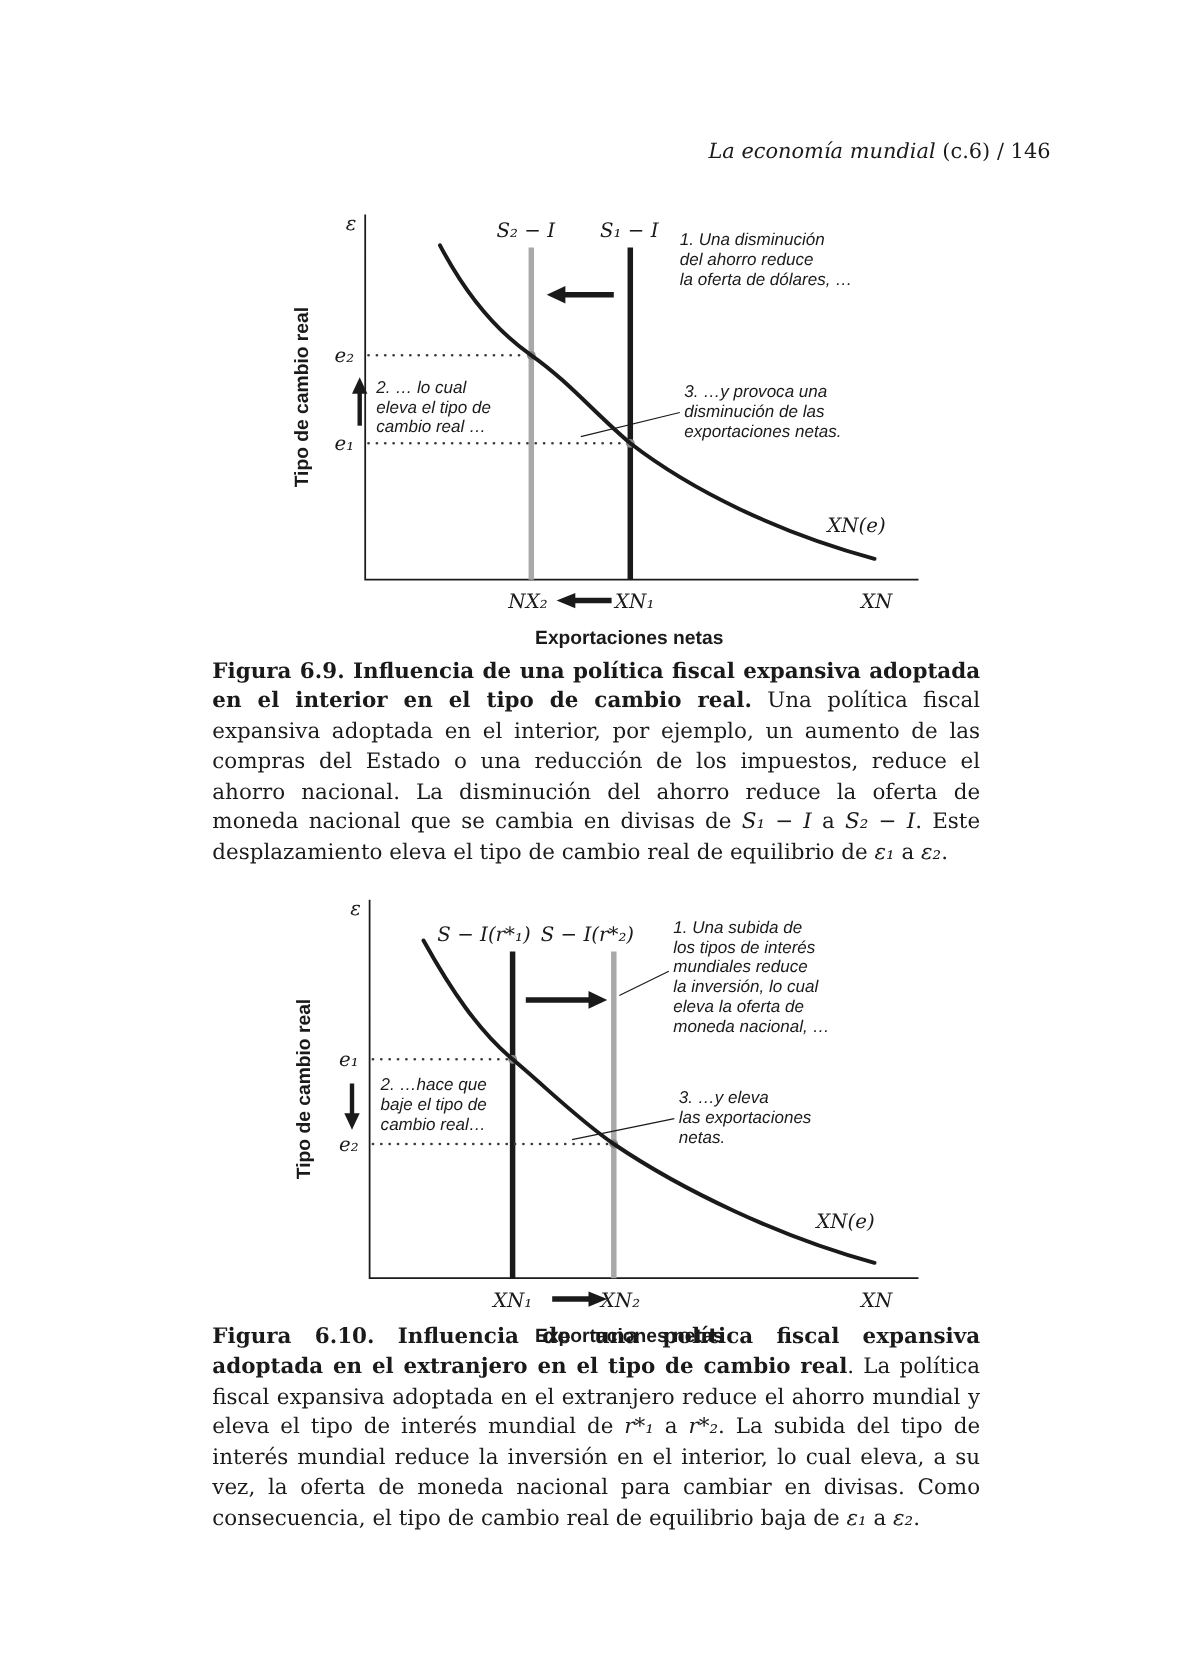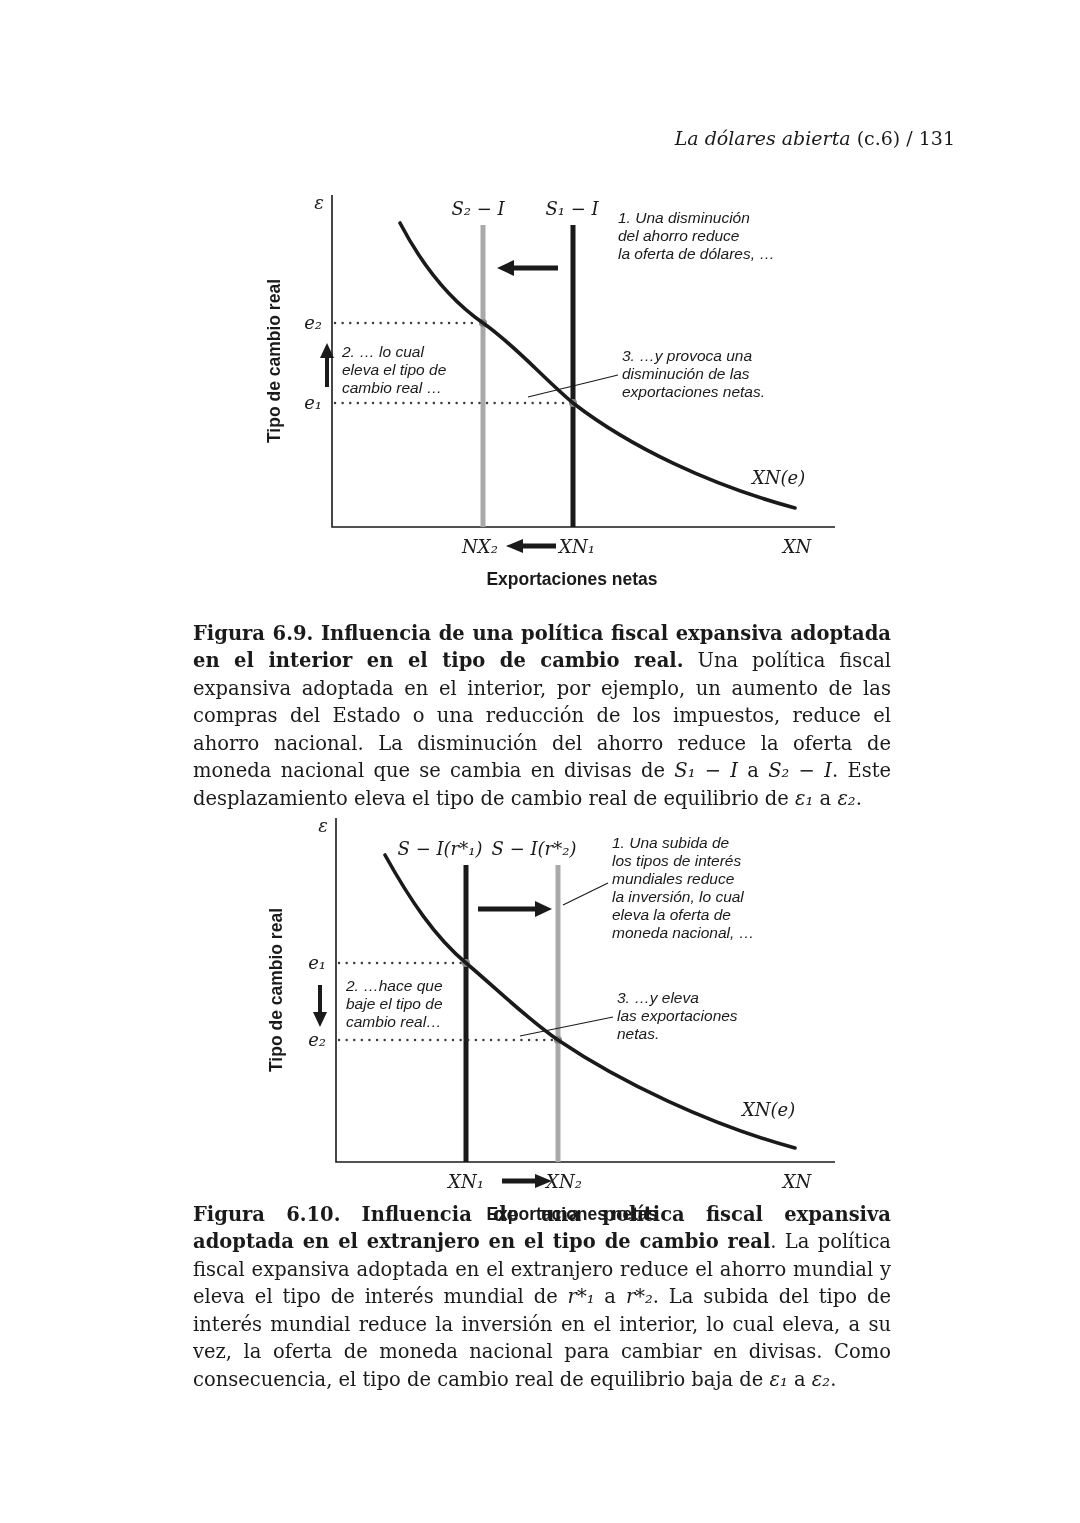--- a/index.html
+++ b/index.html
@@ -22,21 +22,21 @@
   .it{font-style:italic;}
   .caption{
     position:absolute;
     left:193px;
     width:698px;
     font-size:19.5px;
     line-height:27.5px;
     text-align:justify;
   }
   .caption strong{font-weight:bold;}
-  #caption-fig1{top:600px;}
+  #caption-fig1{top:576px;}
   #caption-fig2{top:1181px;}
   .diagram{position:absolute;}
   #fig1-svg{left:250px;top:185px;width:610px;height:410px;}
   #fig2-svg{left:250px;top:805px;width:610px;height:425px;}
 
   
   text{fill:#1a1a1a;}
   .math{font-family:"DejaVu Serif",serif;font-style:italic;font-size:18px;}
   .note{font-family:"Liberation Sans",sans-serif;font-style:italic;font-size:15.5px;}
   .axis-title{font-family:"Liberation Sans",sans-serif;font-weight:bold;font-size:17.5px;}
@@ -49,21 +49,21 @@
   .arrow-head{fill:#1a1a1a;}
   .dotted{stroke:#3a3a3a;stroke-width:2.4;stroke-dasharray:0.1 7.5;stroke-linecap:round;fill:none;}
   .leader{stroke:#1a1a1a;stroke-width:1.1;}
 </style>
 </head>
 <body>
 
 <div class="page">
 
   <div class="header">
-    <span class="it">La dólares abierta</span><span> (c.6) / 131</span>
+    <span class="it">La economía mundial</span><span> (c.6) / 146</span>
   </div>
 
   <svg id="fig1-svg" class="diagram" viewBox="0 0 610 410">
 
     <path class="axisline" d="M82,10 L82,342 L585,342"></path>
     <text class="math" x="74" y="24" text-anchor="end">ε</text>
     <text class="axis-title" transform="translate(30,176) rotate(-90)" text-anchor="middle">Tipo de cambio real</text>
 
     <line class="supply-gray" x1="233" y1="40" x2="233" y2="342" stroke="#a9a9a9"></line>
     <line class="supply-black" x1="323" y1="40" x2="323" y2="342"></line>

